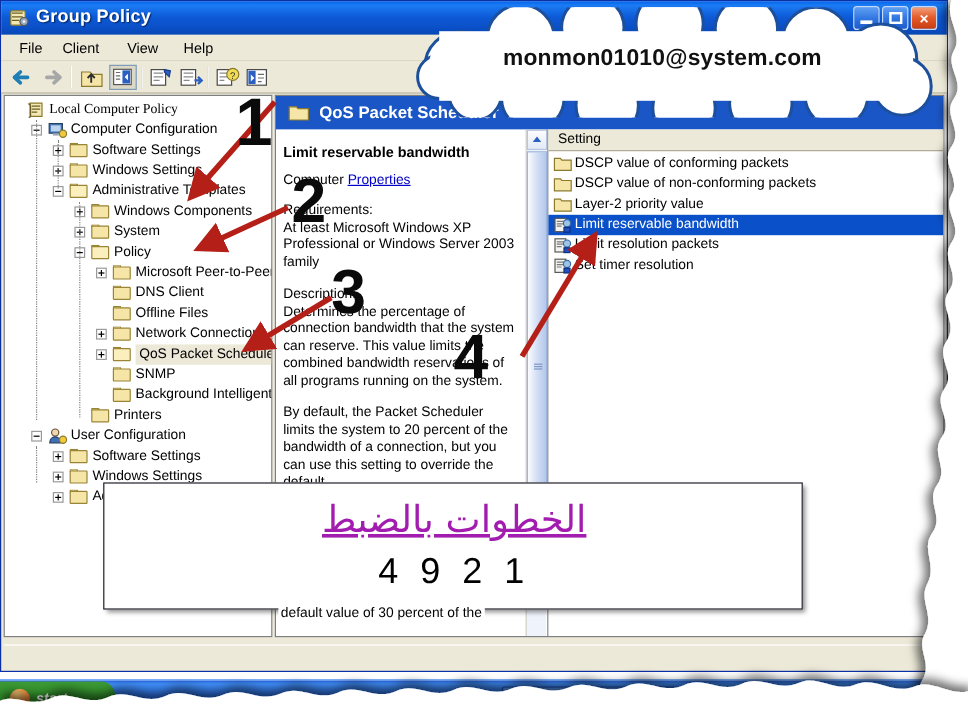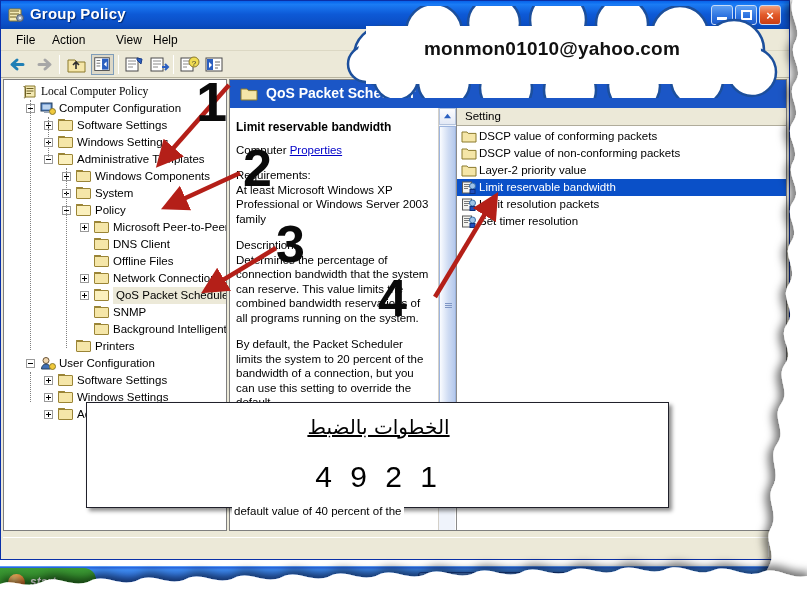--- a/index.html
+++ b/index.html
@@ -355,21 +355,21 @@
     width: 583px; height: 106px;
     background: #ffffff;
     border: 1px solid #20202a;
     box-shadow: 3px 3px 4px rgba(0,0,0,.45);
   }
   #ar-line1 {
     position: absolute; left: 0; top: 12px; width: 583px;
     text-align: center;
     direction: rtl;
     font-family: "DejaVu Sans", sans-serif;
-    font-size: 20px; color: #000000;
+    font-size: 31px; color: #a21caf;
     text-decoration: underline;
   }
   #ar-line2 {
     position: absolute; left: 0; top: 57px; width: 583px;
     text-align: center;
     font-family: "Liberation Sans", sans-serif;
     font-size: 30px; color: #000; letter-spacing: 5px;
   }
 
   
@@ -413,22 +413,22 @@
       <div class="winbtn" id="btn-max">
         <div class="glyph-max"></div>
       </div>
       <div class="winbtn" id="btn-close">
         <div class="glyph-close">×</div>
       </div>
     </div>
 
     <div id="menubar">
       <div class="menu-item" style="left:8px">File</div>
-      <div class="menu-item" style="left:44px">Action</div>
-      <div class="menu-item" style="left:108px">View</div>
+      <div class="menu-item" style="left:44px">Client</div>
+      <div class="menu-item" style="left:98px">View</div>
       <div class="menu-item" style="left:145px">Help</div>
     </div>
 
     <div id="toolbar">
       <div class="tb-btn" style="left:6px">
         <svg viewBox="0 0 23 21">
             <path d="M16 10.5H7M10 6l-5 4.5 5 4.5" stroke="#1f7fb5" stroke-width="3" fill="none" stroke-linecap="round" stroke-linejoin="round"></path>
           </svg>
       </div>
       <div class="tb-btn" style="left:31px">
@@ -824,21 +824,21 @@
         <circle cx="375" cy="74" r="23"></circle>
           <circle cx="312" cy="80" r="23"></circle>
         <circle cx="248" cy="84" r="23"></circle>
           <circle cx="184" cy="82" r="23"></circle>
         <circle cx="122" cy="76" r="23"></circle>
           <circle cx="74" cy="72" r="19"></circle>
         <circle cx="44" cy="58" r="15"></circle>
         <rect x="44" y="20" width="380" height="58"></rect>
       </g>
     </svg>
-    <div id="cloud-text">monmon01010@yahoo.com</div>
+    <div id="cloud-text">monmon01010@system.com</div>
   </div>
 
   <div id="ar-box">
     <div id="ar-line1">الخطوات بالضبط</div>
     <div id="ar-line2">4 9 2 1</div>
   </div>
 
   <svg id="torn-right" viewBox="0 0 60 602" preserveAspectRatio="none">
     <defs>
       <filter id="tshadow" x="-60%" y="-10%" width="260%" height="130%">
@@ -882,14 +882,14 @@
          C360,41 346,26 330,34
          C312,42 298,27 282,35
          C264,43 250,28 234,36
          C216,44 202,29 186,37
          C168,45 154,30 138,38
          C120,46 106,31 90,39
          C72,47 58,32 42,40
          C24,48 14,36 0,42 Z"></path>
   </svg>
 
-<div style="position: absolute; left: 232px; top: 505px; font-size: 11.5px; color: rgb(0, 0, 0); background: rgb(255, 255, 255); padding: 0px 2px; white-space: nowrap;">default value of 40 percent of the</div>
+<div style="position: absolute; left: 232px; top: 505px; font-size: 11.5px; color: rgb(0, 0, 0); background: rgb(255, 255, 255); padding: 0px 2px; white-space: nowrap;">default value of 30 percent of the</div>
   </div>
 
 </body></html>

